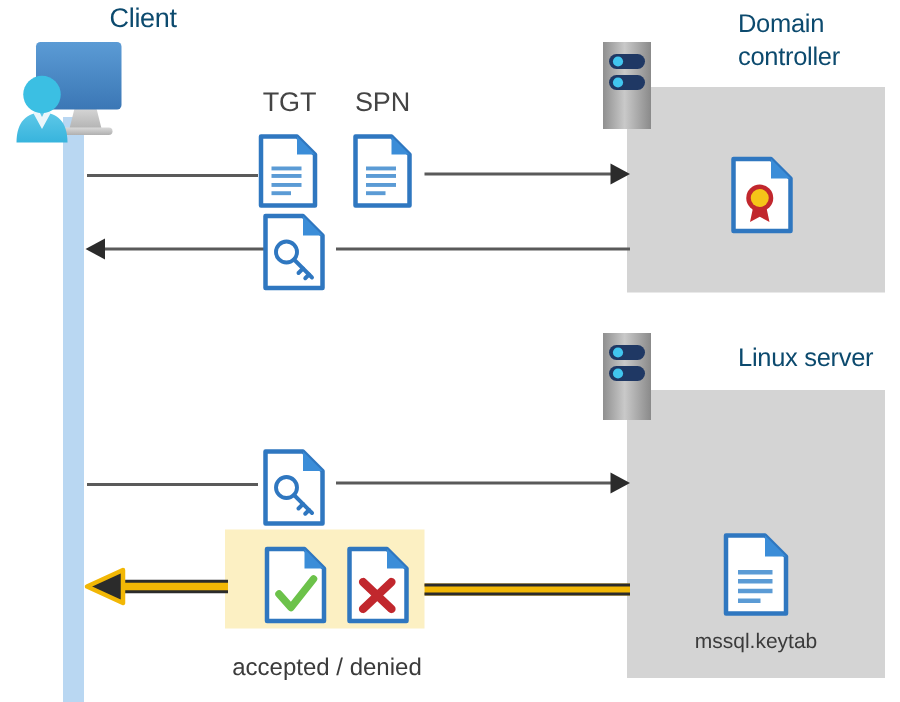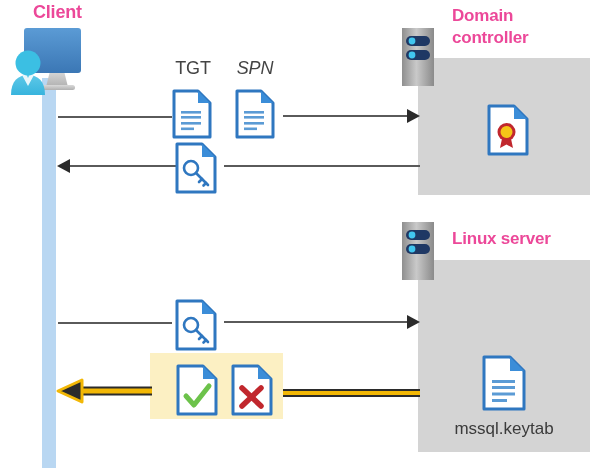--- a/index.html
+++ b/index.html
@@ -19,43 +19,44 @@
   }
   .abs { position: absolute; }
 
   
   .panel {
     background: #d4d4d4;
   }
 
   
   .heading {
-    font-weight: bold;
-    color: #ec4899;
+    font-weight: normal;
+    color: #0c4a6e;
     font-size: 17px;
     line-height: 21px;
     letter-spacing: -0.2px;
+    margin-left: 40px;
   }
   .heading-client {
     font-size: 18px;
   }
 
   .label-plain {
     color: #3b3b3b;
     font-size: 16px;
     line-height: 19px;
   }
   .label-doc {
     color: #444444;
     font-size: 18px;
     letter-spacing: -0.1px;
   }
   .label-file {
     color: #3b3b3b;
-    font-size: 17px;
+    font-size: 14px;
   }
 
   
   .lifeline {
     background: #b9d7f2;
   }
 
   
   .gline {
     background: #5a5a5a;
@@ -112,21 +113,21 @@
 
       <path d="M5 70 C5 56 12 50 22 50 C32 50 39 56 39 70 Z" fill="url(#bodyGrad)"></path>
 
       <path d="M16 50 L22 61 L28 50 L24 49 L22 53 L20 49 Z" fill="#eaf6fb"></path>
 
       <circle cx="22" cy="38" r="12.5" fill="#3bbfe3"></circle>
     </svg>
   </div>
 
   <div class="abs label-doc" style="left:168px; top:58px; width:50px; text-align:center;">TGT</div>
-  <div class="abs label-doc" style="left:228px; top:58px; width:54px; text-align:center;font-style:italic;">SPN</div>
+  <div class="abs label-doc" style="left:228px; top:58px; width:54px; text-align:center;">SPN</div>
 
   <div class="abs gline" style="left:58px; top:116px; width:114px;"></div>
 
   <div class="abs" style="left:283px; top:108px; width:138px; height:18px;">
     <svg width="138" height="18" viewBox="0 0 138 18">
       <line x1="0" y1="8" x2="125" y2="8" stroke="#5a5a5a" stroke-width="2"></line>
       <path d="M124 1 L137 8 L124 15 Z" fill="#2b2b2b"></path>
     </svg>
   </div>
 
@@ -275,14 +276,15 @@
     <svg width="42" height="52" viewBox="0 0 42 52">
       <path d="M2 2 L27 2 L40 15 L40 50 L2 50 Z" fill="#ffffff" stroke="#2f77c0" stroke-width="3" stroke-linejoin="round"></path>
       <path d="M27 2 L40 15 L27 15 Z" fill="#3b8dd8"></path>
       <g stroke="#c1272d" stroke-width="5.5" stroke-linecap="round">
         <line x1="11" y1="24" x2="30" y2="42"></line>
         <line x1="30" y1="24" x2="11" y2="42"></line>
       </g>
     </svg>
   </div>
 
+  <div class="abs label-plain" style="left:120px; top:436px; width:196px; text-align:center;">accepted / denied</div>
 
 </div>
 
 </body></html>

